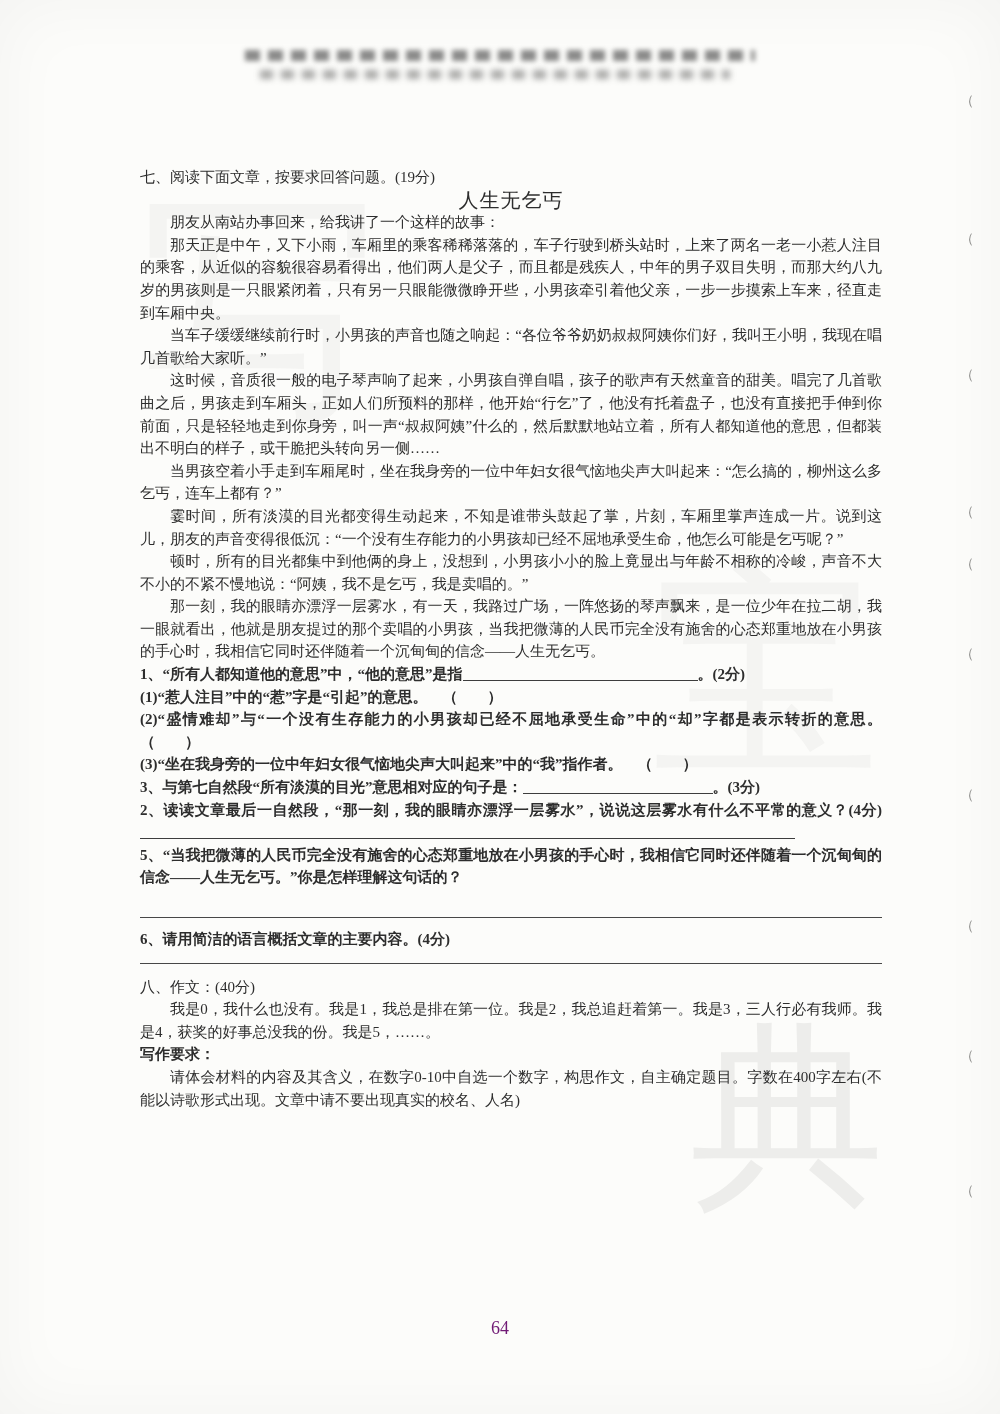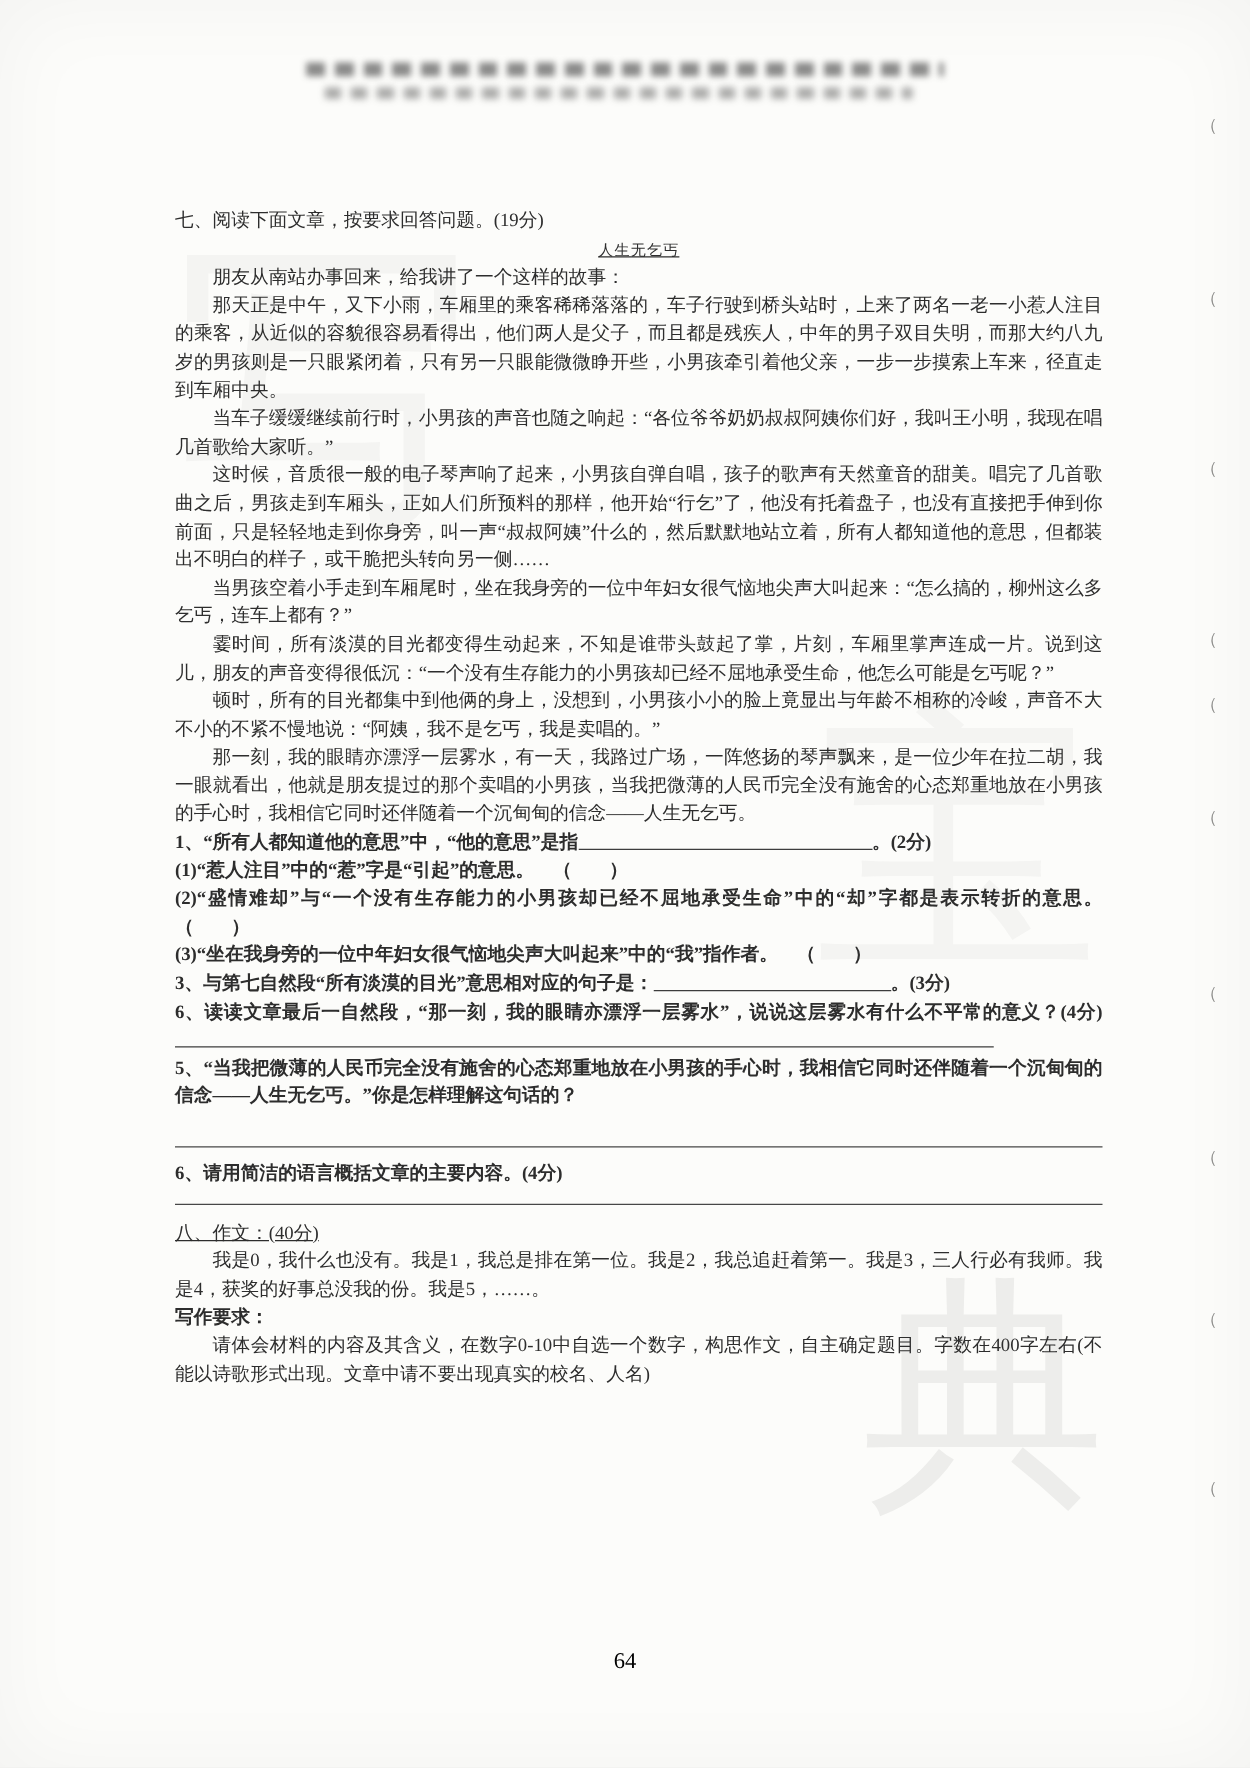--- a/index.html
+++ b/index.html
@@ -40,39 +40,39 @@
   .wm1 { left: 140px; top: 190px; font-size: 240px; color: rgba(70,70,70,0.045); }
   .wm2 { left: 650px; top: 560px; font-size: 230px; color: rgba(70,70,70,0.045); }
   .wm3 { left: 690px; top: 1020px; font-size: 195px; color: rgba(70,70,70,0.08); }
 
   .content {
     position: absolute; left: 140px; top: 166px; width: 742px;
     font-size: 15px; line-height: 22.6px;
   }
   .content p { margin: 0; }
   .q-head { text-align: justify; }
-  .essay-title { text-align: center; font-size: 12px; margin: 5px 0 4px; letter-spacing: 1px; text-decoration: underline; }
+  .essay-title { text-align: center; font-size: 20px; margin: 5px 0 4px; letter-spacing: 1px; }
   .para { text-indent: 2em; text-align: justify; }
   .q { text-align: justify; font-weight: bold; }
   .blank {
     display: inline-block;
     border-bottom: 1px solid #3d3d3d;
     height: 14px; vertical-align: -2px;
   }
   .w235 { width: 235px; }
   .w190 { width: 190px; }
   .w655 { width: 655px; }
   .answer-line { border-bottom: 1px solid #474747; }
   .line-q5 { height: 28px; margin-bottom: 10px; }
   .line-q6 { height: 12px; margin-bottom: 12px; }
-  .sec8-head { margin-top: 2px; text-decoration: underline; }
+  .sec8-head { margin-top: 2px; }
 
   .page-number {
     position: absolute; left: 0; right: 0; top: 1318px;
-    text-align: center; font-size: 18px; color: #000000;
+    text-align: center; font-size: 18px; color: #701a75;
   }
   .edge-bracket {
     position: absolute; left: 960px;
     font-size: 14px; color: #8f8f8d;
   }
 </style>
 </head>
 <body>
 
 <div class="page">
@@ -112,21 +112,21 @@
     <p class="para">那一刻，我的眼睛亦漂浮一层雾水，有一天，我路过广场，一阵悠扬的琴声飘来，是一位少年在拉二胡，我一眼就看出，他就是朋友提过的那个卖唱的小男孩，当我把微薄的人民币完全没有施舍的心态郑重地放在小男孩的手心时，我相信它同时还伴随着一个沉甸甸的信念——人生无乞丐。</p>
 
     <p class="q"><span>1、“所有人都知道他的意思”中，“他的意思”是指</span><span class="blank w235"></span><span>。(2分)</span></p>
 
     <p class="q">(1)“惹人注目”中的“惹”字是“引起”的意思。　（　　）</p>
     <p class="q">(2)“盛情难却”与“一个没有生存能力的小男孩却已经不屈地承受生命”中的“却”字都是表示转折的意思。　（　　）</p>
     <p class="q">(3)“坐在我身旁的一位中年妇女很气恼地尖声大叫起来”中的“我”指作者。　（　　）</p>
 
     <p class="q"><span>3、与第七自然段“所有淡漠的目光”意思相对应的句子是：</span><span class="blank w190"></span><span>。(3分)</span></p>
 
-    <p class="q"><span>6、读读文章最后一自然段，“那一刻，我的眼睛亦漂浮一层雾水”，说说这层雾水有什么不平常的意义？(4分)</span><span class="blank w655"></span></p>
+    <p class="q"><span>2、读读文章最后一自然段，“那一刻，我的眼睛亦漂浮一层雾水”，说说这层雾水有什么不平常的意义？(4分)</span><span class="blank w655"></span></p>
 
     <p class="q">5、“当我把微薄的人民币完全没有施舍的心态郑重地放在小男孩的手心时，我相信它同时还伴随着一个沉甸甸的信念——人生无乞丐。”你是怎样理解这句话的？</p>
     <div class="answer-line line-q5"></div>
 
     <p class="q">6、请用简洁的语言概括文章的主要内容。(4分)</p>
     <div class="answer-line line-q6"></div>
 
     <p class="q-head sec8-head">八、作文：(40分)</p>
     <p class="para">我是0，我什么也没有。我是1，我总是排在第一位。我是2，我总追赶着第一。我是3，三人行必有我师。我是4，获奖的好事总没我的份。我是5，……。</p>
     <p class="q">写作要求：</p>

